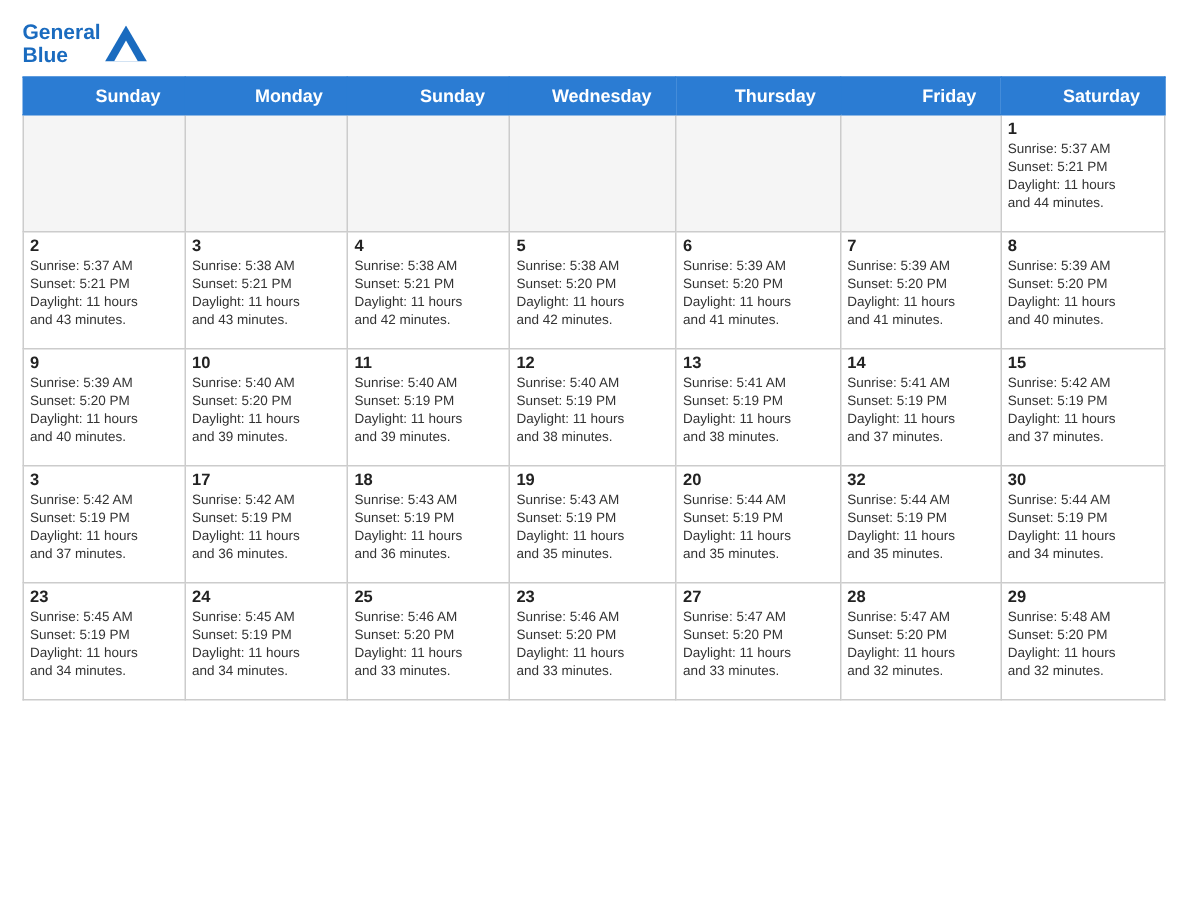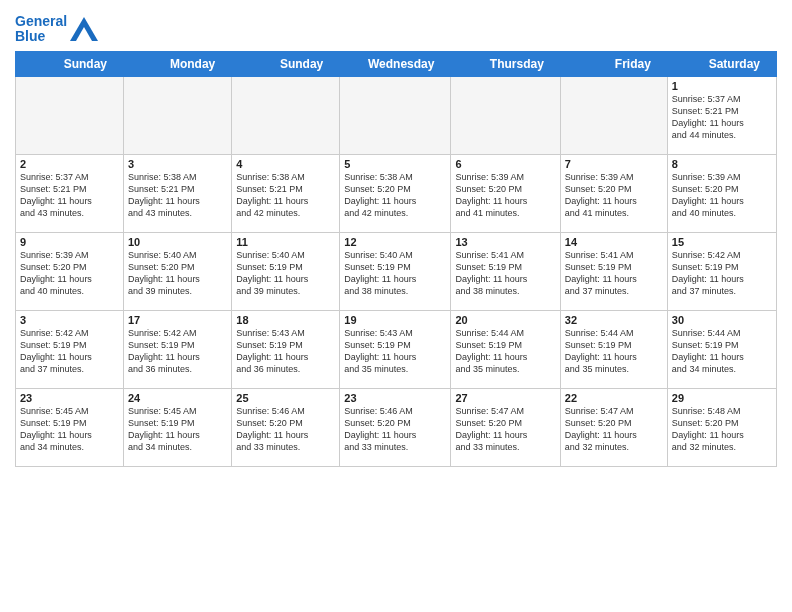--- a/index.html
+++ b/index.html
@@ -331,21 +331,21 @@
 and 33 minutes.</div>
           </td>
           <td>
             <span class="day-number">27</span>
             <div class="day-info" style="white-space: pre-line;">Sunrise: 5:47 AM
 Sunset: 5:20 PM
 Daylight: 11 hours
 and 33 minutes.</div>
           </td>
           <td>
-            <span class="day-number">22</span>
+            <span class="day-number">28</span>
             <div class="day-info" style="white-space: pre-line;">Sunrise: 5:47 AM
 Sunset: 5:20 PM
 Daylight: 11 hours
 and 32 minutes.</div>
           </td>
           <td>
             <span class="day-number">29</span>
             <div class="day-info" style="white-space: pre-line;">Sunrise: 5:48 AM
 Sunset: 5:20 PM
 Daylight: 11 hours

